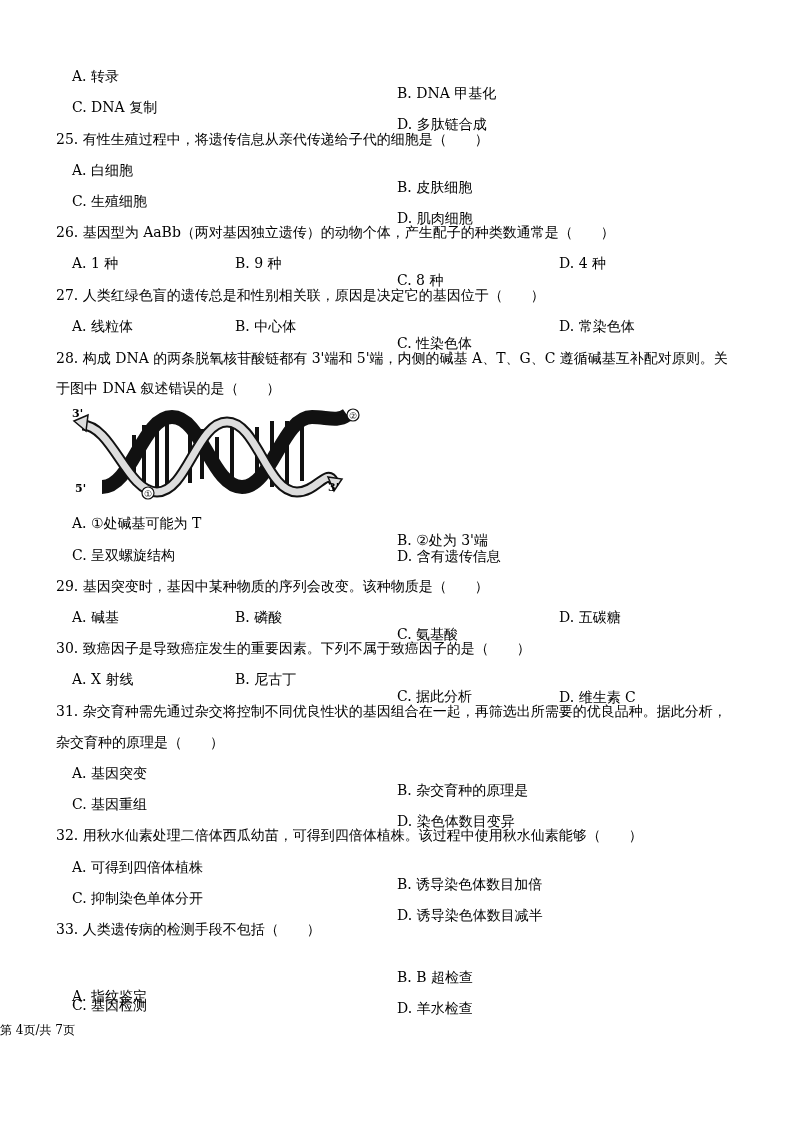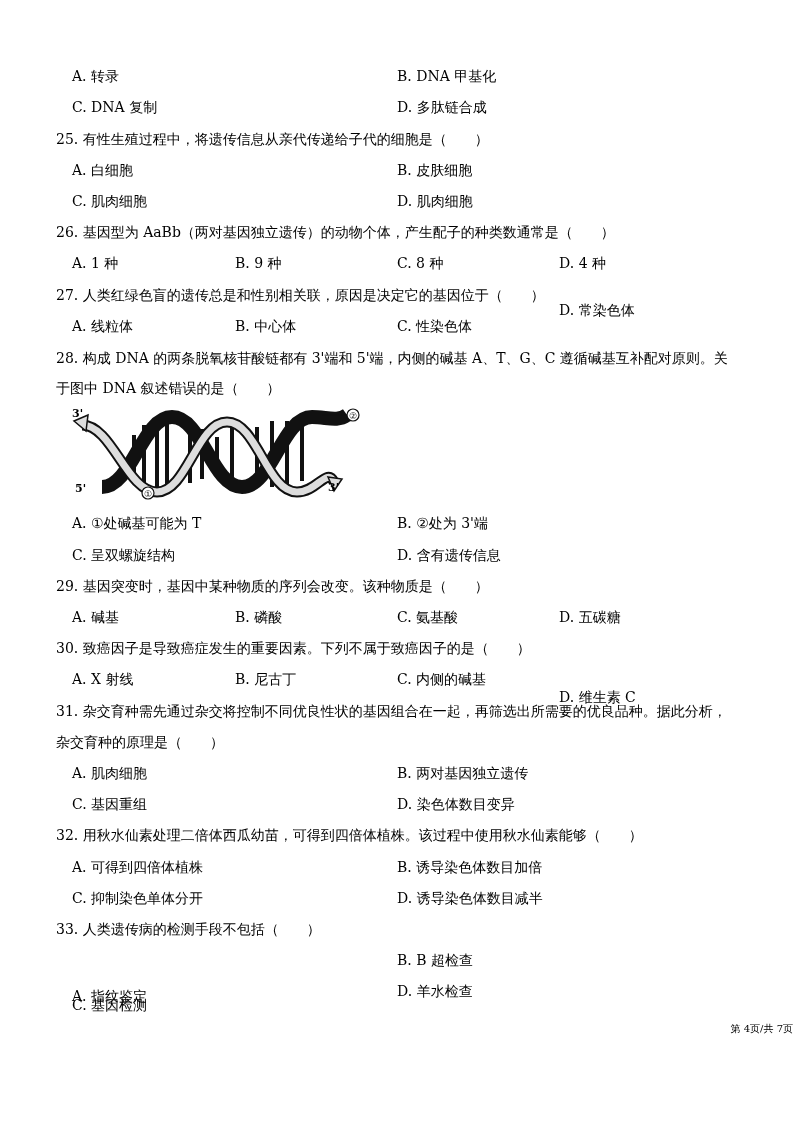--- a/index.html
+++ b/index.html
@@ -1,50 +1,50 @@
 <!DOCTYPE html>
 <html><head>
 <meta charset="utf-8">
 <style>
   html, body { margin:0; padding:0; background:#ffffff; }
   body { width:793px; height:1122px; position:relative; overflow:hidden;
          font-family:"DejaVu Serif","Liberation Serif",serif; color:#000; font-size:14px; }
   .line { position:absolute; left:56px; height:20px; line-height:20px; white-space:nowrap; }
   .opt { position:absolute; height:20px; line-height:20px; white-space:nowrap; }
-  .c1 { left:72px; } .c2 { left:235px; } .c3 { left:397px; } .c4 { left:559px; }
-  .footer { position:absolute; top:1022px; left:0; width:793px; text-align:right; font-size:10px; }
+  .c1 { left:72px; } .c2 { left:235px; } .c3 { left:397px;margin-top:17px; } .c4 { left:559px; }
+  .footer { position:absolute; top:1022px; left:0; width:793px; text-align:left; font-size:12px; }
   .figure { position:absolute; left:72px; top:407px; width:290px; height:95px; }
 </style>
 </head>
 <body>
 
 <div>
 
   <div class="opt c1" style="top:66px">A. 转录</div>
   <div class="opt c3" style="top:66px">B. DNA 甲基化</div>
   <div class="opt c1" style="top:97px">C. DNA 复制</div>
   <div class="opt c3" style="top:97px">D. 多肽链合成</div>
 
   <div class="line" style="top:129px">25. 有性生殖过程中，将遗传信息从亲代传递给子代的细胞是（　　）</div>
   <div class="opt c1" style="top:160px">A. 白细胞</div>
   <div class="opt c3" style="top:160px">B. 皮肤细胞</div>
-  <div class="opt c1" style="top:191px">C. 肌肉细胞</div>
+  <div class="opt c1" style="top:191px">C. 生殖细胞</div>
   <div class="opt c3" style="top:191px">D. 肌肉细胞</div>
 
   <div class="line" style="top:222px">26. 基因型为 AaBb（两对基因独立遗传）的动物个体，产生配子的种类数通常是（　　）</div>
   <div class="opt c1" style="top:253px">A. 1 种</div>
   <div class="opt c2" style="top:253px">B. 9 种</div>
   <div class="opt c3" style="top:253px">C. 8 种</div>
   <div class="opt c4" style="top:253px">D. 4 种</div>
 
   <div class="line" style="top:285px">27. 人类红绿色盲的遗传总是和性别相关联，原因是决定它的基因位于（　　）</div>
   <div class="opt c1" style="top:316px">A.  线粒体</div>
   <div class="opt c2" style="top:316px">B.  中心体</div>
   <div class="opt c3" style="top:316px">C.  性染色体</div>
-  <div class="opt c4" style="top:300px">D.  常染色体</div>
+  <div class="opt c4" style="top:316px">D.  常染色体</div>
 
   <div class="line" style="top:348px">28. 构成 DNA 的两条脱氧核苷酸链都有 3'端和 5'端，内侧的碱基 A、T、G、C 遵循碱基互补配对原则。关</div>
   <div class="line" style="top:378px">于图中 DNA 叙述错误的是（　　）</div>
 
   <div class="figure">
     <svg width="290" height="95" viewBox="0 0 290 95">
 
       <path d="M30,80 C60,80 70,10 100,10 C130,10 140,80 170,80 C200,80 210,10 240,10 C255,10 265,15 275,8" fill="none" stroke="#111" stroke-width="14"></path>
 
       <g stroke="#111" stroke-width="4">
@@ -73,38 +73,38 @@
       <text x="3" y="85" font-size="11" font-weight="bold">5'</text>
       <text x="256" y="84" font-size="11" font-weight="bold">3'</text>
       <text x="277" y="12" font-size="9">②</text>
       <text x="72" y="90" font-size="9">①</text>
     </svg>
   </div>
 
   <div class="opt c1" style="top:513px">A. ①处碱基可能为 T</div>
   <div class="opt c3" style="top:513px">B. ②处为 3'端</div>
   <div class="opt c1" style="top:545px">C.  呈双螺旋结构</div>
-  <div class="opt c3" style="top:545px">D.  含有遗传信息</div>
+  <div class="opt c3" style="top:529px">D.  含有遗传信息</div>
 
   <div class="line" style="top:576px">29. 基因突变时，基因中某种物质的序列会改变。该种物质是（　　）</div>
   <div class="opt c1" style="top:607px">A.  碱基</div>
   <div class="opt c2" style="top:607px">B.  磷酸</div>
   <div class="opt c3" style="top:607px">C.  氨基酸</div>
   <div class="opt c4" style="top:607px">D.  五碳糖</div>
 
   <div class="line" style="top:638px">30. 致癌因子是导致癌症发生的重要因素。下列不属于致癌因子的是（　　）</div>
   <div class="opt c1" style="top:669px">A. X 射线</div>
   <div class="opt c2" style="top:669px">B.  尼古丁</div>
-  <div class="opt c3" style="top:669px">C.  内侧的碱基</div>
+  <div class="opt c3" style="top:669px">C.  据此分析</div>
   <div class="opt c4" style="top:687px">D.  维生素 C</div>
 
   <div class="line" style="top:701px">31. 杂交育种需先通过杂交将控制不同优良性状的基因组合在一起，再筛选出所需要的优良品种。据此分析，</div>
   <div class="line" style="top:732px">杂交育种的原理是（　　）</div>
-  <div class="opt c1" style="top:763px">A.  肌肉细胞</div>
-  <div class="opt c3" style="top:763px">B.  两对基因独立遗传</div>
+  <div class="opt c1" style="top:763px">A.  基因突变</div>
+  <div class="opt c3" style="top:763px">B.  杂交育种的原理是</div>
   <div class="opt c1" style="top:794px">C.  基因重组</div>
   <div class="opt c3" style="top:794px">D.  染色体数目变异</div>
 
   <div class="line" style="top:825px">32. 用秋水仙素处理二倍体西瓜幼苗，可得到四倍体植株。该过程中使用秋水仙素能够（　　）</div>
   <div class="opt c1" style="top:857px">A.  可得到四倍体植株</div>
   <div class="opt c3" style="top:857px">B.  诱导染色体数目加倍</div>
   <div class="opt c1" style="top:888px">C.  抑制染色单体分开</div>
   <div class="opt c3" style="top:888px">D.  诱导染色体数目减半</div>
 
   <div class="line" style="top:919px">33. 人类遗传病的检测手段不包括（　　）</div>

